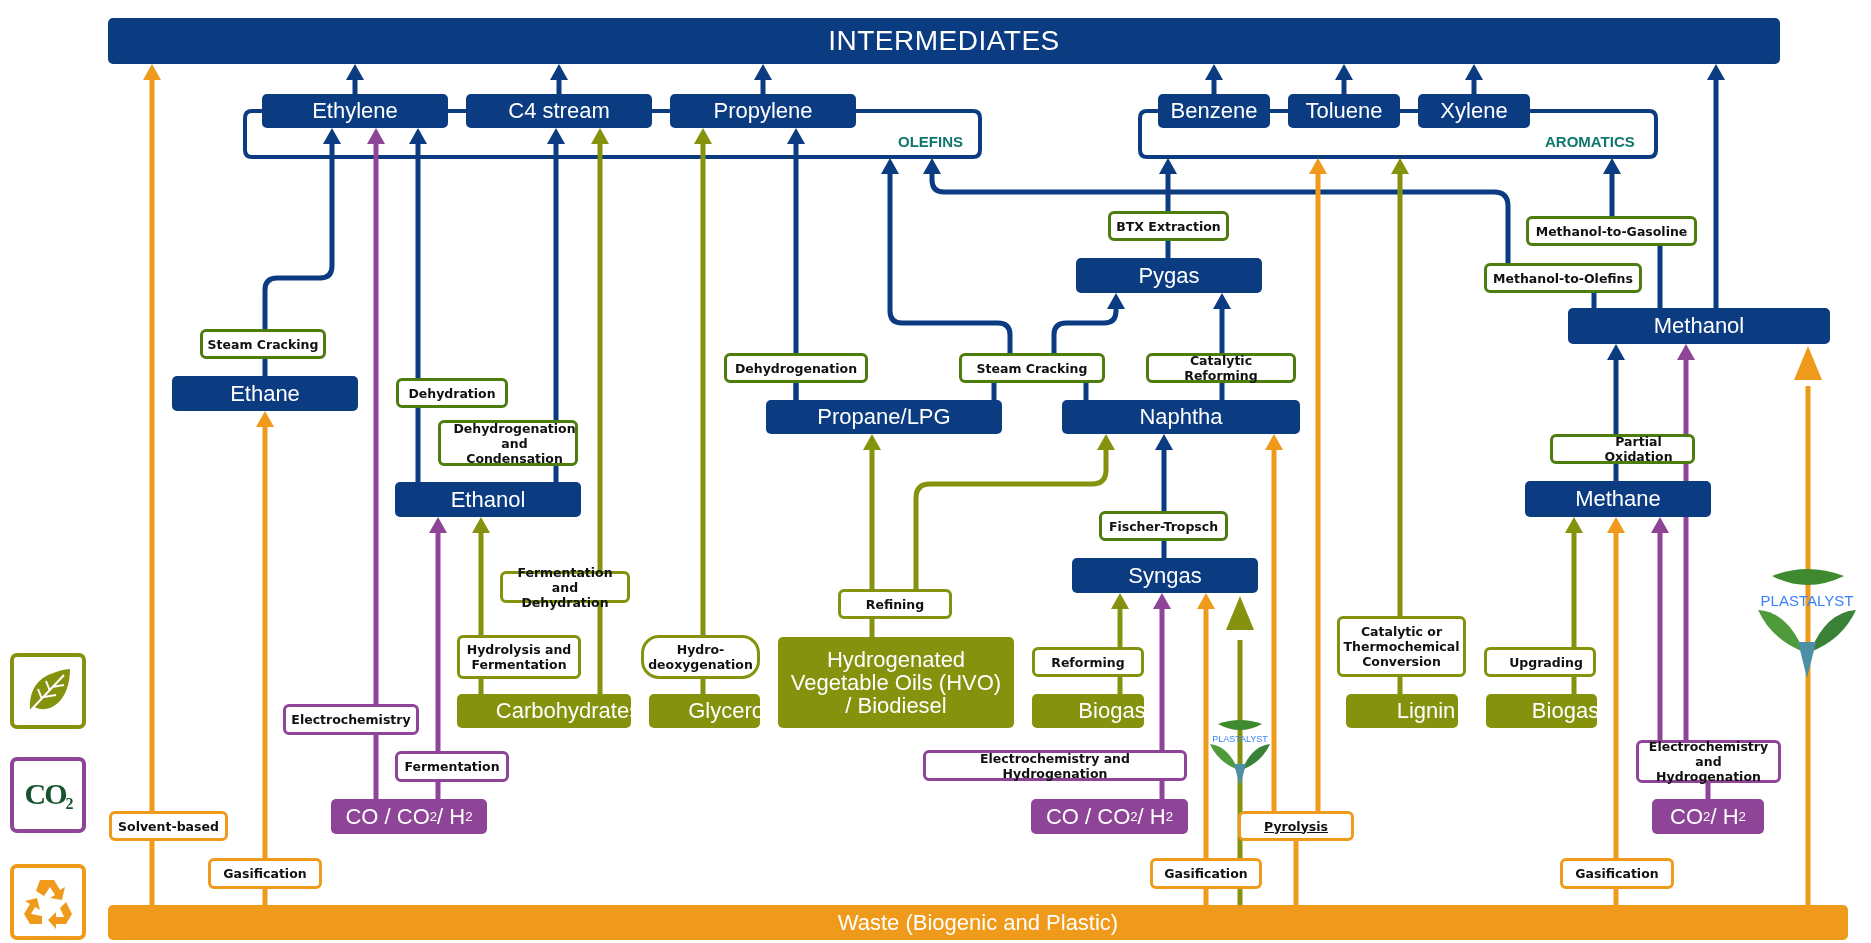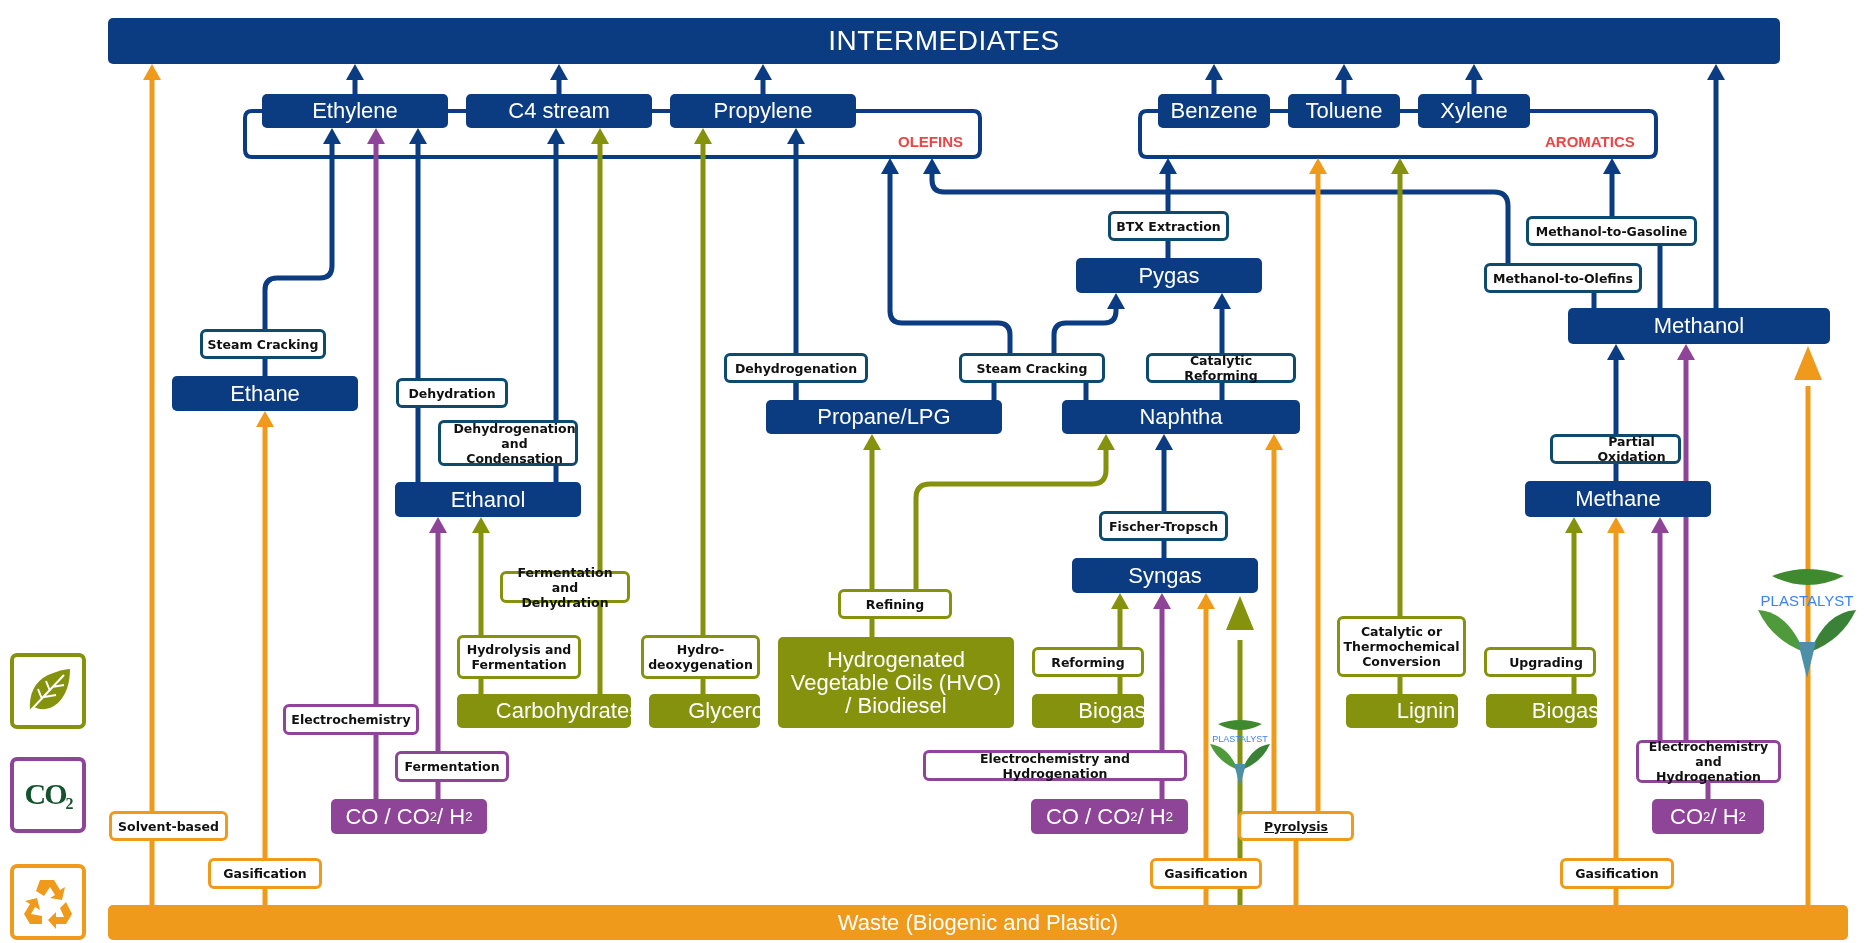--- a/index.html
+++ b/index.html
@@ -10,26 +10,26 @@
           justify-content: center; text-align: center; border-radius: 5px; color: #fff;
           font-family: "Liberation Sans", sans-serif; line-height: 1.05; }
   .n-blue { background: #0b3b80; font-size: 22px; }
   .n-olive { background: #84920d; font-size: 22px; padding-left: 48px; }
   .n-purple { background: #8e4497; font-size: 22px; }
   .n-orange { background: #ef9a1a; }
   .n-header { font-size: 28px; letter-spacing: 0.5px; }
   .n-waste { font-size: 22px; }
   .proc { position: absolute; box-sizing: border-box; display: flex; align-items: center;
           justify-content: center; text-align: center; background: #fff; border-radius: 6px;
-          border: 3px solid #0c4a6e; color: #111; font-family: "DejaVu Sans", sans-serif;
+          border: 3px solid #4d7c0f; color: #111; font-family: "DejaVu Sans", sans-serif;
           font-weight: bold; font-size: 12.5px; line-height: 1.2; padding: 0 4px; }
   .p-olive { border-color: #84920d; }
   .p-purple { border-color: #8e4497; }
   .p-orange { border-color: #ef9a1a; }
-  .group-label { position: absolute; color: #ef4444; font-weight: bold; font-size: 15px;
+  .group-label { position: absolute; color: #0f766e; font-weight: bold; font-size: 15px;
                  font-family: "Liberation Sans", sans-serif; }
   .legend-icon { position: absolute; box-sizing: border-box; width: 76px; height: 76px;
                  border-radius: 7px; background: #fff; display: flex; align-items: center; justify-content: center; }
   .logo { position: absolute; text-align: center; font-family: "Liberation Sans", sans-serif; color: #3b82f6; }
   sub { font-size: 0.6em; vertical-align: -0.3em; }
 </style>
 </head>
 <body>
 
 <svg id="diagram" width="1871" height="943" viewBox="0 0 1871 943" xmlns="http://www.w3.org/2000/svg">
@@ -174,26 +174,26 @@
 
 <div class="proc" style="left:200px;top:329px;width:126px;height:30px;">Steam Cracking</div>
 <div class="proc" style="left:396px;top:378px;width:112px;height:30px;">Dehydration</div>
 <div class="proc" style="left:438px;top:420px;width:140px;height:46px;padding-left:17px;">Dehydrogenation and Condensation</div>
 <div class="proc" style="left:724px;top:353px;width:144px;height:30px;">Dehydrogenation</div>
 <div class="proc" style="left:959px;top:353px;width:146px;height:30px;">Steam Cracking</div>
 <div class="proc" style="left:1146px;top:353px;width:150px;height:30px;">Catalytic Reforming</div>
 <div class="proc" style="left:1108px;top:211px;width:121px;height:30px;">BTX Extraction</div>
 <div class="proc" style="left:1526px;top:216px;width:171px;height:30px;">Methanol-to-Gasoline</div>
 <div class="proc" style="left:1484px;top:263px;width:158px;height:30px;">Methanol-to-Olefins</div>
-<div class="proc" style="left:1550px;top:434px;width:131px;height:30px;padding-left:36px;">Partial Oxidation</div>
+<div class="proc" style="left:1550px;top:434px;width:145px;height:30px;padding-left:36px;">Partial Oxidation</div>
 <div class="proc" style="left:1099px;top:511px;width:129px;height:30px;">Fischer-Tropsch</div>
 
 <div class="proc p-olive" style="left:500px;top:571px;width:130px;height:32px;">Fermentation and Dehydration</div>
 <div class="proc p-olive" style="left:457px;top:635px;width:124px;height:44px;">Hydrolysis and Fermentation</div>
-<div class="proc p-olive" style="left:641px;top:635px;width:119px;height:44px;">Hydro-deoxygenation</div>
+<div class="proc p-olive" style="left:641px;top:635px;width:119px;height:44px;border-radius:18px;">Hydro-deoxygenation</div>
 <div class="proc p-olive" style="left:838px;top:589px;width:114px;height:30px;">Refining</div>
 <div class="proc p-olive" style="left:1032px;top:647px;width:112px;height:30px;">Reforming</div>
 <div class="proc p-olive" style="left:1337px;top:616px;width:129px;height:61px;">Catalytic or Thermochemical Conversion</div>
 <div class="proc p-olive" style="left:1484px;top:647px;width:112px;height:30px;padding-left:16px;">Upgrading</div>
 
 <div class="proc p-purple" style="left:283px;top:704px;width:136px;height:31px;">Electrochemistry</div>
 <div class="proc p-purple" style="left:395px;top:751px;width:114px;height:31px;">Fermentation</div>
 <div class="proc p-purple" style="left:923px;top:750px;width:264px;height:31px;">Electrochemistry and Hydrogenation</div>
 <div class="proc p-purple" style="left:1636px;top:740px;width:145px;height:43px;">Electrochemistry and Hydrogenation</div>
 

